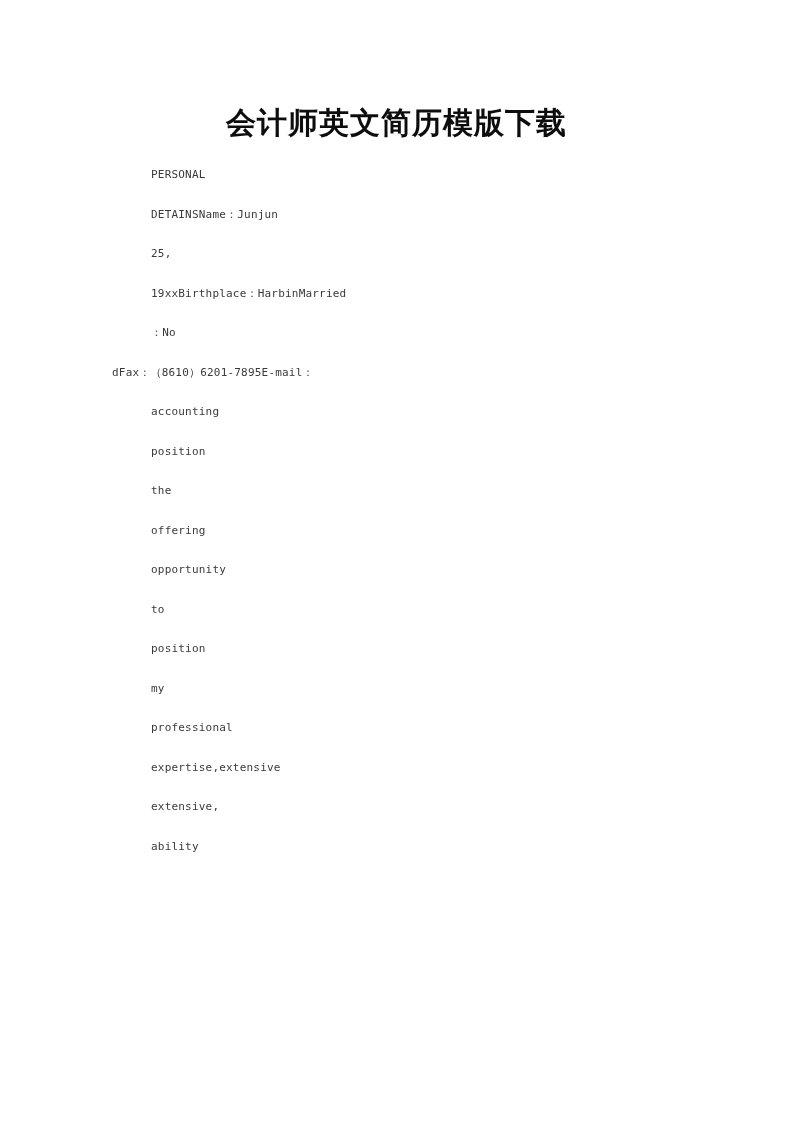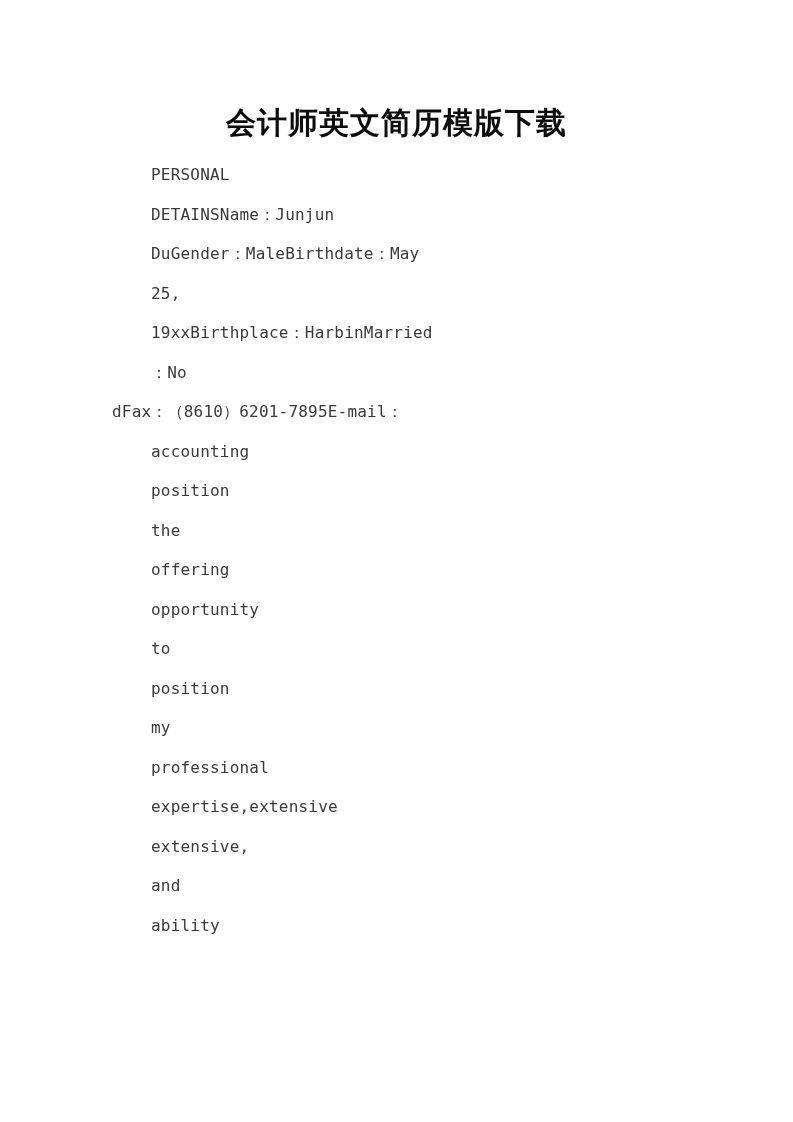--- a/index.html
+++ b/index.html
@@ -49,21 +49,21 @@
     left: 0;
     top: 157px;
     width: 793px;
   }
 
   .doc-line {
     height: 39.5px;
     line-height: 20px;
     padding-top: 0px;
     font-family: "DejaVu Sans Mono", "Liberation Mono", monospace;
-    font-size: 16px;
+    font-size: 11px;
     color: #3a3a3a;
     white-space: pre;
     letter-spacing: 0.2px;
   }
 
   .doc-line .txt {
     display: inline-block;
   }
 
   
@@ -74,33 +74,31 @@
 </head>
 <body>
 
 <div class="page">
 
   <div class="doc-title">会计师英文简历模版下载</div>
 
   <div class="body-block">
       <div class="doc-line indent-main"><span class="txt">PERSONAL</span></div>
       <div class="doc-line indent-main"><span class="txt">DETAINSName：Junjun</span></div>
-      <div class="doc-line indent-main"><span class="txt">DuGender：MaleBirthdate：May</span></div>
       <div class="doc-line indent-main"><span class="txt">25,</span></div>
       <div class="doc-line indent-main"><span class="txt">19xxBirthplace：HarbinMarried</span></div>
       <div class="doc-line indent-main"><span class="txt">：No</span></div>
       <div class="doc-line indent-hang"><span class="txt">dFax：（8610）6201-7895E-mail：</span></div>
       <div class="doc-line indent-main"><span class="txt">accounting</span></div>
       <div class="doc-line indent-main"><span class="txt">position</span></div>
       <div class="doc-line indent-main"><span class="txt">the</span></div>
       <div class="doc-line indent-main"><span class="txt">offering</span></div>
       <div class="doc-line indent-main"><span class="txt">opportunity</span></div>
       <div class="doc-line indent-main"><span class="txt">to</span></div>
       <div class="doc-line indent-main"><span class="txt">position</span></div>
       <div class="doc-line indent-main"><span class="txt">my</span></div>
       <div class="doc-line indent-main"><span class="txt">professional</span></div>
       <div class="doc-line indent-main"><span class="txt">expertise,extensive</span></div>
       <div class="doc-line indent-main"><span class="txt">extensive,</span></div>
-      <div class="doc-line indent-main"><span class="txt">and</span></div>
       <div class="doc-line indent-main"><span class="txt">ability</span></div>
     </div>
 
 </div>
 
 </body></html>

